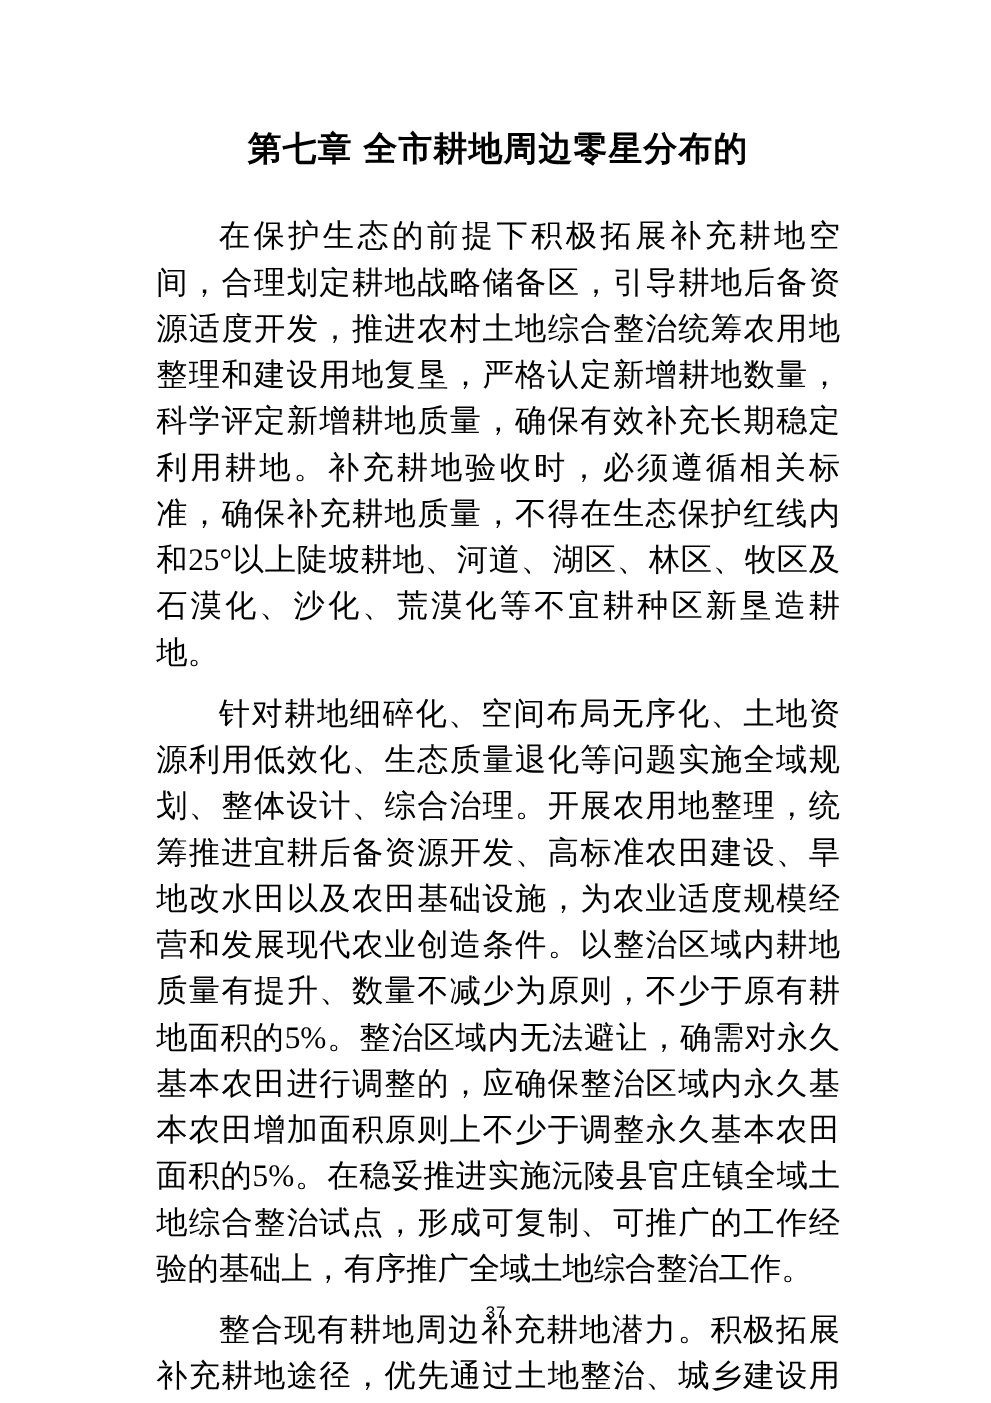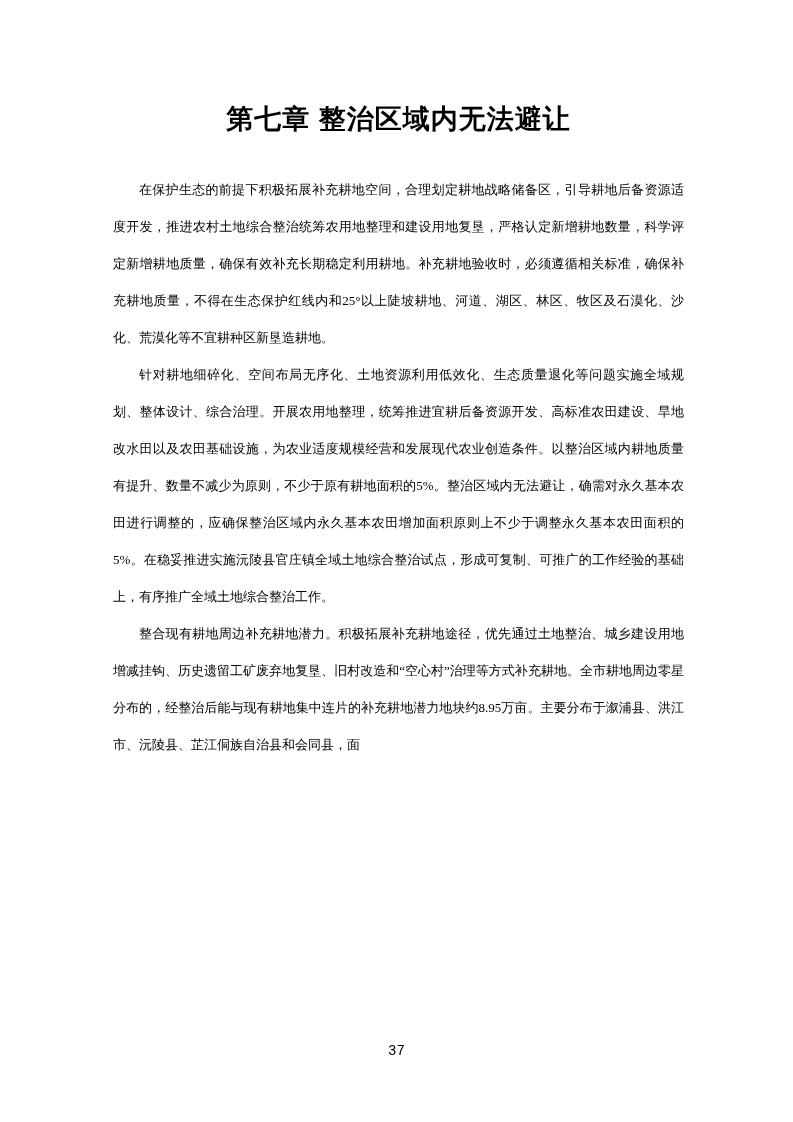--- a/index.html
+++ b/index.html
@@ -23,22 +23,22 @@
     margin: 0;
     padding-top: 101px;
     text-align: center;
     font-family: "Liberation Sans", "DejaVu Sans", sans-serif;
     font-weight: bold;
     font-size: 27px;
     line-height: 37px;
     letter-spacing: 1px;
   }
   .body-para {
-    margin: 0;
-    font-size: 13px;
+    margin: 12px;
+    font-size: 25px;
     line-height: 37px;
     text-align: justify;
     text-justify: inter-ideograph;
     text-indent: 2em;
   }
   .body-para.first {
     margin-top: 33px;
   }
   .section-title {
     margin: 5px 0 4px 0;
@@ -61,21 +61,21 @@
     text-align: center;
     font-size: 14px;
     font-family: Liberation Mono, monospace;
   }
 </style>
 </head>
 <body>
 
 <div class="page">
 
-  <h1 class="chapter-title">第七章 整治区域内无法避让</h1>
+  <h1 class="chapter-title">第七章 全市耕地周边零星分布的</h1>
 
   <p class="body-para first">在保护生态的前提下积极拓展补充耕地空间，合理划定耕地战略储备区，引导耕地后备资源适度开发，推进农村土地综合整治统筹农用地整理和建设用地复垦，严格认定新增耕地数量，科学评定新增耕地质量，确保有效补充长期稳定利用耕地。补充耕地验收时，必须遵循相关标准，确保补充耕地质量，不得在生态保护红线内和25°以上陡坡耕地、河道、湖区、林区、牧区及石漠化、沙化、荒漠化等不宜耕种区新垦造耕地。</p>
 
   <p class="body-para">针对耕地细碎化、空间布局无序化、土地资源利用低效化、生态质量退化等问题实施全域规划、整体设计、综合治理。开展农用地整理，统筹推进宜耕后备资源开发、高标准农田建设、旱地改水田以及农田基础设施，为农业适度规模经营和发展现代农业创造条件。以整治区域内耕地质量有提升、数量不减少为原则，不少于原有耕地面积的5%。整治区域内无法避让，确需对永久基本农田进行调整的，应确保整治区域内永久基本农田增加面积原则上不少于调整永久基本农田面积的5%。在稳妥推进实施沅陵县官庄镇全域土地综合整治试点，形成可复制、可推广的工作经验的基础上，有序推广全域土地综合整治工作。</p>
 
 
   <p class="body-para"><span class="lead-bold">整合现有耕地周边补充耕地潜力。</span><span>积极拓展补充耕地途径，优先通过土地整治、城乡建设用地增减挂钩、历史遗留工矿废弃地复垦、旧村改造和“空心村”治理等方式补充耕地。全市耕地周边零星分布的，经整治后能与现有耕地集中连片的补充耕地潜力地块约8.95万亩。主要分布于溆浦县、洪江市、沅陵县、芷江侗族自治县和会同县，面</span></p>
 
   <div class="page-number">37</div>
 

